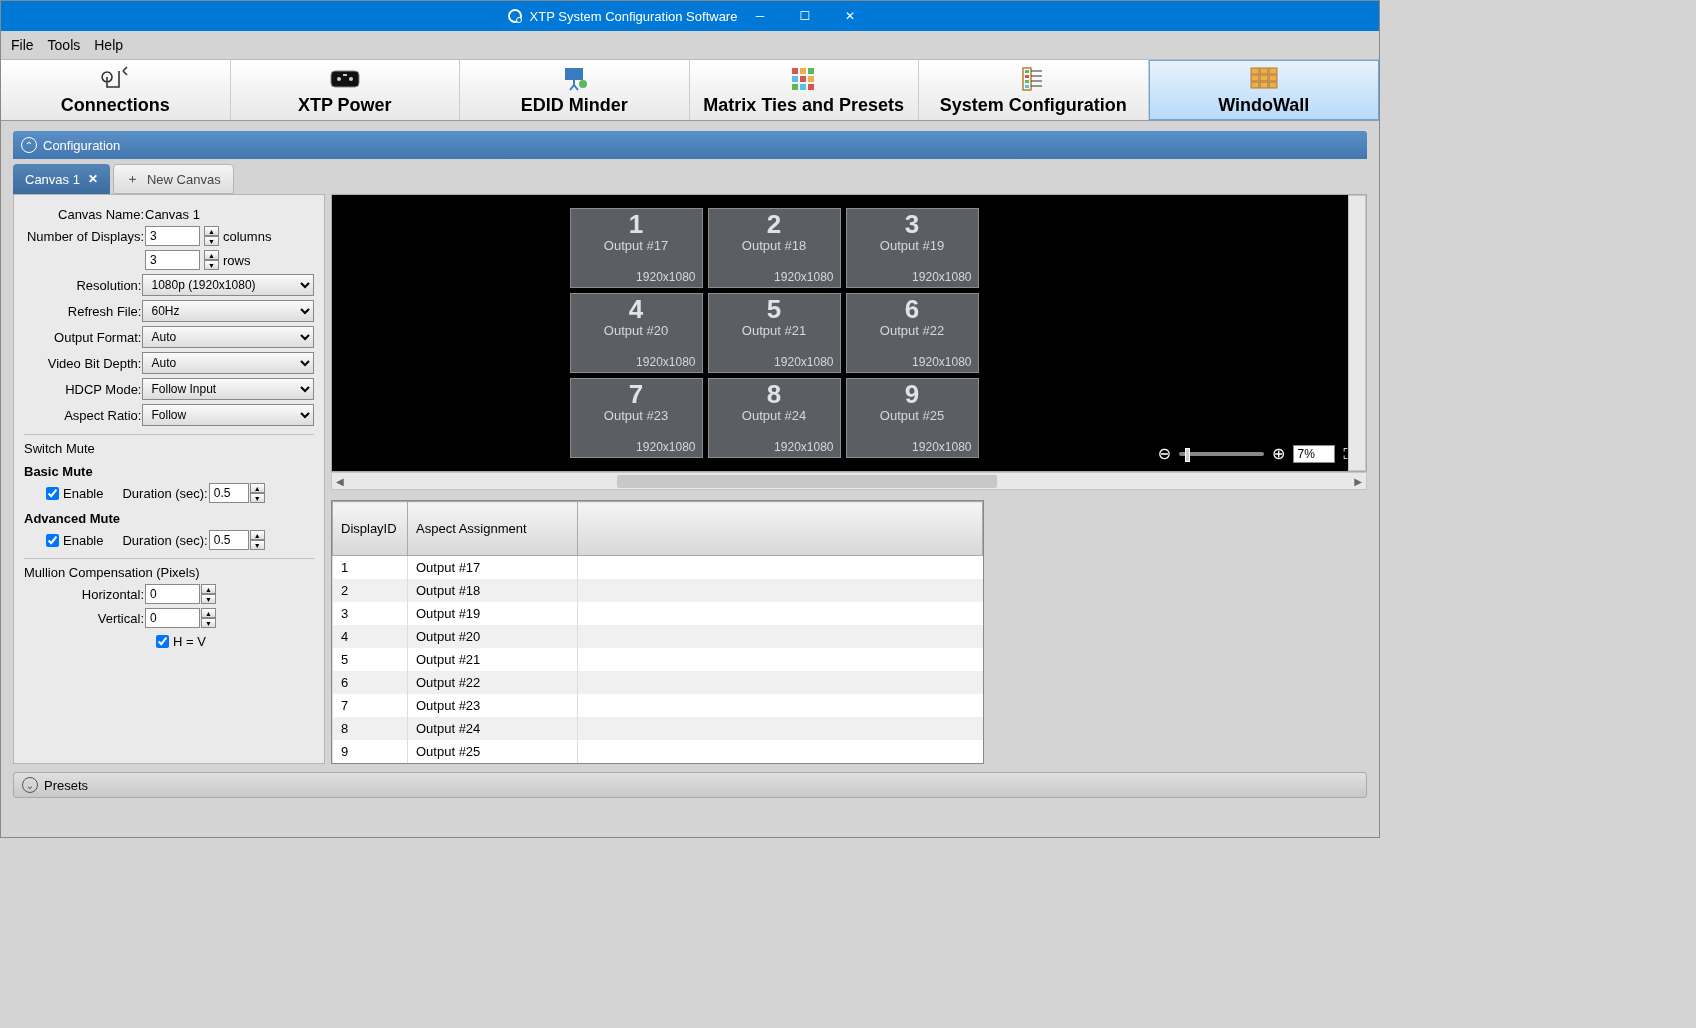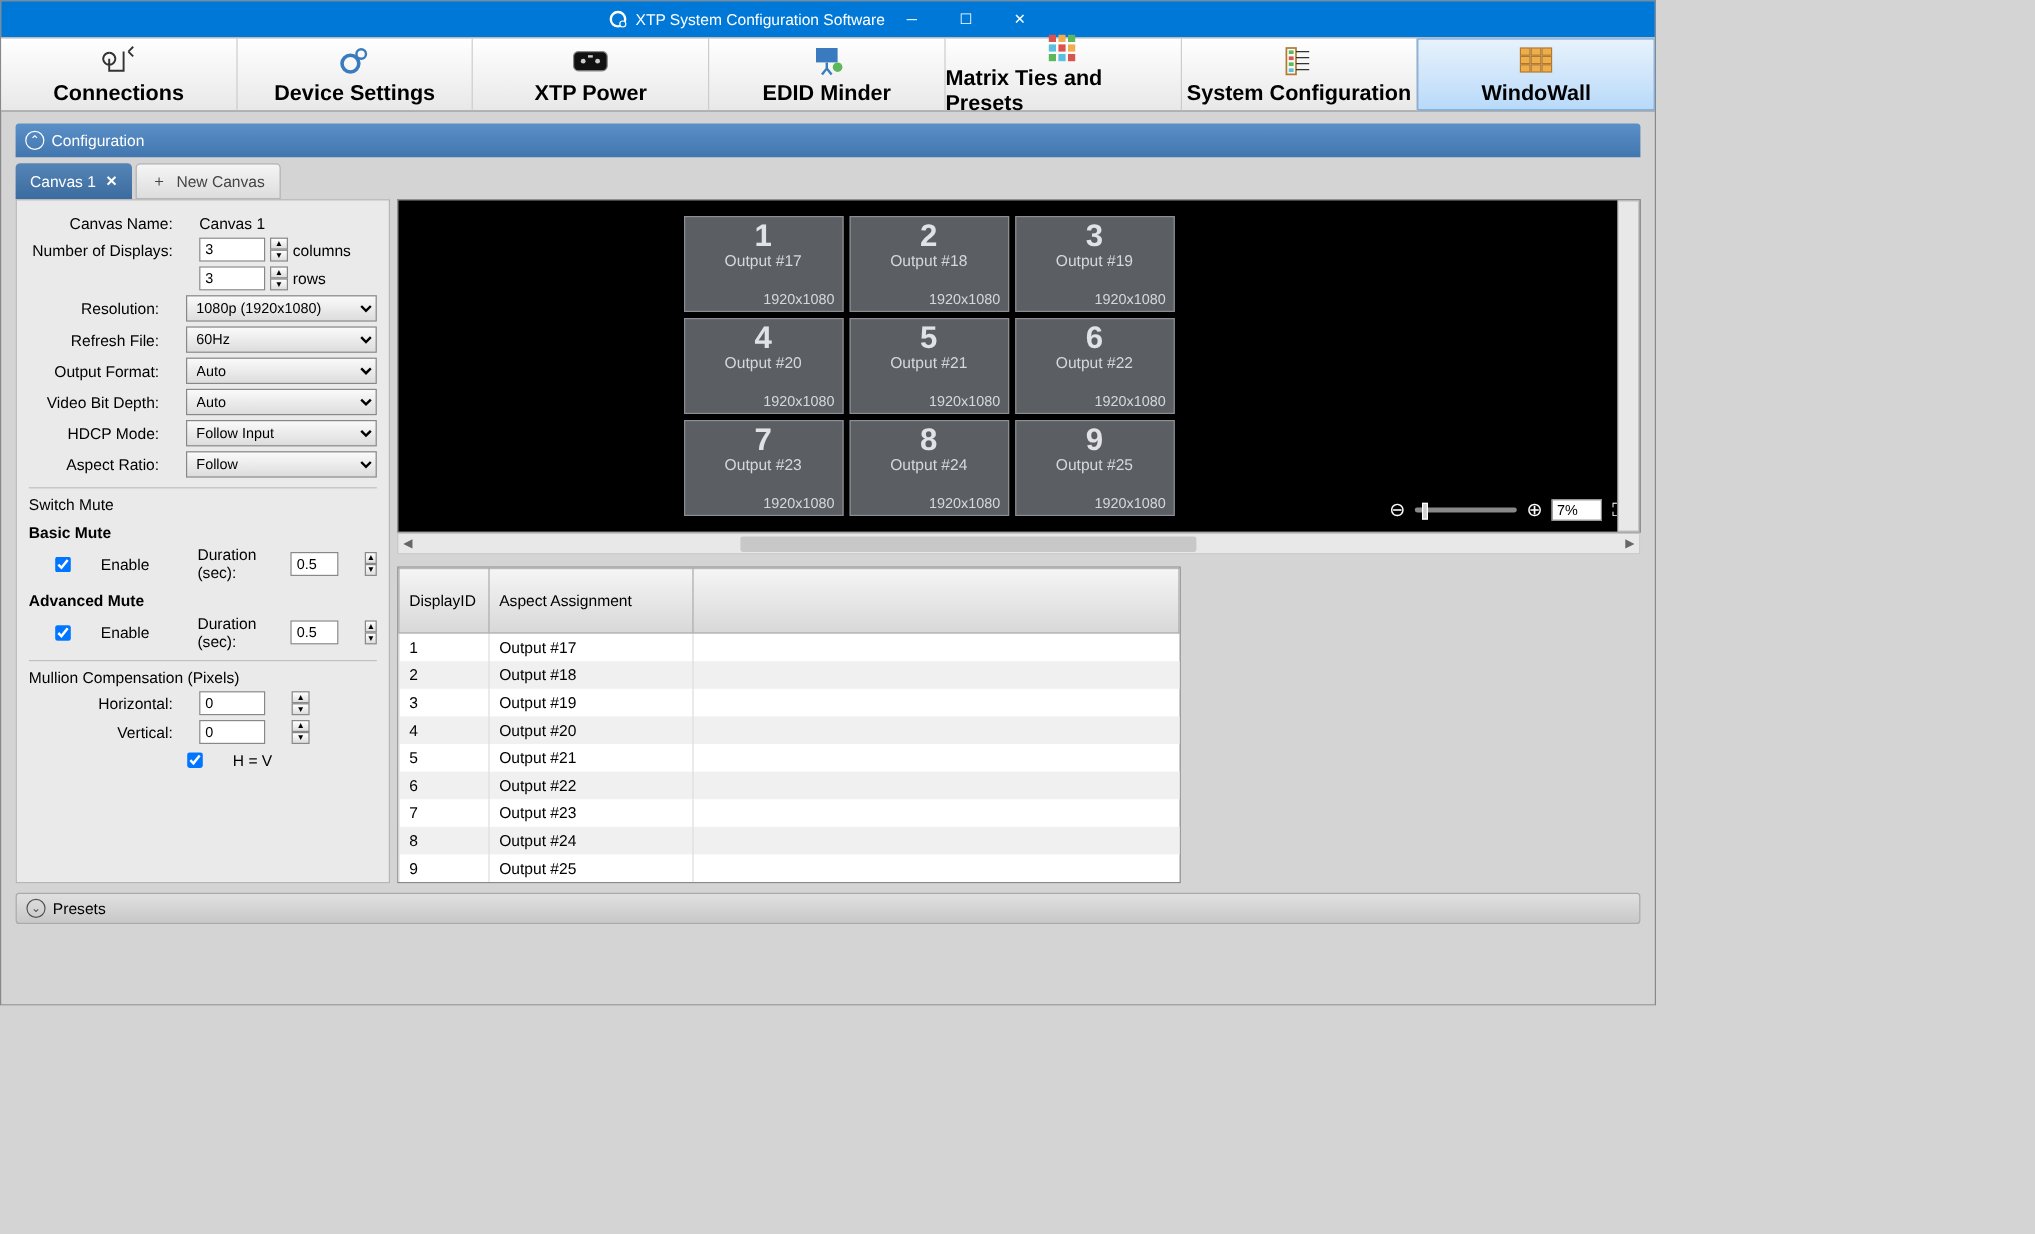--- a/index.html
+++ b/index.html
@@ -19,21 +19,21 @@
   .toolbtn .ti { height:28px; display:flex; align-items:center; justify-content:center; }
   .main { padding:10px 12px 12px 12px; }
   .sectionbar { height:28px; background:linear-gradient(to bottom,#5a8fc7,#4176af); color:#fff; display:flex; align-items:center; padding:0 8px; border-radius:3px 3px 0 0; }
   .sectionbar .chev { width:16px; height:16px; border:1.5px solid #fff; border-radius:50%; display:inline-flex; align-items:center; justify-content:center; margin-right:6px; font-size:10px; }
   .tabs { display:flex; gap:3px; margin-top:5px; }
   .tab { padding:5px 12px; background:linear-gradient(to bottom,#5584b7,#3c6c9f); color:#fff; border-radius:4px 4px 0 0; display:flex; align-items:center; gap:8px; font-size:13px; cursor:pointer; }
   .tab.new { background:linear-gradient(to bottom,#f5f5f5,#ddd); color:#444; border:1px solid #b5b5b5; }
   .tab .x { font-weight:bold; font-size:12px; }
   .body { display:flex; gap:6px; }
   .leftpane { width:312px; background:#eaeaea; border:1px solid #b5b5b5; padding:8px 10px 14px 10px; }
-  .row { display:flex; align-items:center; margin:4px 0; gap:22px; }
+  .row { display:flex; align-items:center; margin:4px 0; gap:1px; }
   .row .lbl { width:120px; text-align:right; font-size:13px; }
   .row .val { flex:1; }
   input.num, input.txt { width:55px; height:20px; border:1px solid #888; padding:0 4px; font-size:12px; }
   .spins { width:15px; display:flex; flex-direction:column; }
   .spins div { height:10px; background:linear-gradient(to bottom,#fff,#ddd); border:1px solid #888; font-size:7px; display:flex;align-items:center;justify-content:center; cursor:pointer;}
   select.combo { width:175px; height:22px; background:linear-gradient(to bottom,#fafafa,#ddd); border:1px solid #888; font-size:12px; padding:0 4px;}
   .subhead { font-weight:bold; margin:8px 0 3px 0; font-size:13px; }
   .hr { border-top:1px solid #c0c0c0; margin:8px 0 6px 0; }
   .cb { width:13px; height:13px; }
   .rightpane { flex:1; display:flex; flex-direction:column; }
@@ -70,38 +70,34 @@
       <span class="titlebar-icon"></span>
       <span>XTP System Configuration Software</span>
     </div>
     <div class="title-controls">
       <div>─</div>
       <div>☐</div>
       <div>✕</div>
     </div>
   </div>
 
+  <div class="menubar">
+    <span>File</span>
+    <span>Tools</span>
+    <span>Help</span>
+  </div>
 
   <div class="toolbar">
     <div class="toolbtn">
       <div class="ti">
           <svg width="34" height="26">
             <path d="M9 6 a5 5 0 1 0 0.1 0 M9 11 v10 h12 v-16 M25 5 l4 -4 M25 5 l4 4" fill="none" stroke="#333" stroke-width="1.6"></path>
           </svg>
         </div>
       <span>Connections</span>
-    </div>
-    <div class="toolbtn">
-      <div class="ti">
-          <svg width="30" height="26">
-            <circle cx="11" cy="15" r="7" fill="none" stroke="#3a7abf" stroke-width="3"></circle>
-            <circle cx="20" cy="7" r="4" fill="none" stroke="#3a7abf" stroke-width="2"></circle>
-          </svg>
-        </div>
-      <span>Device Settings</span>
     </div>
     <div class="toolbtn">
       <div class="ti">
           <svg width="36" height="22">
             <rect x="4" y="3" width="28" height="16" rx="4" fill="#111" stroke="#888"></rect>
             <circle cx="12" cy="11" r="2" fill="#ccc"></circle>
             <circle cx="24" cy="11" r="2" fill="#ccc"></circle>
             <rect x="16" y="6" width="4" height="2" fill="#ccc"></rect>
           </svg>
         </div>

